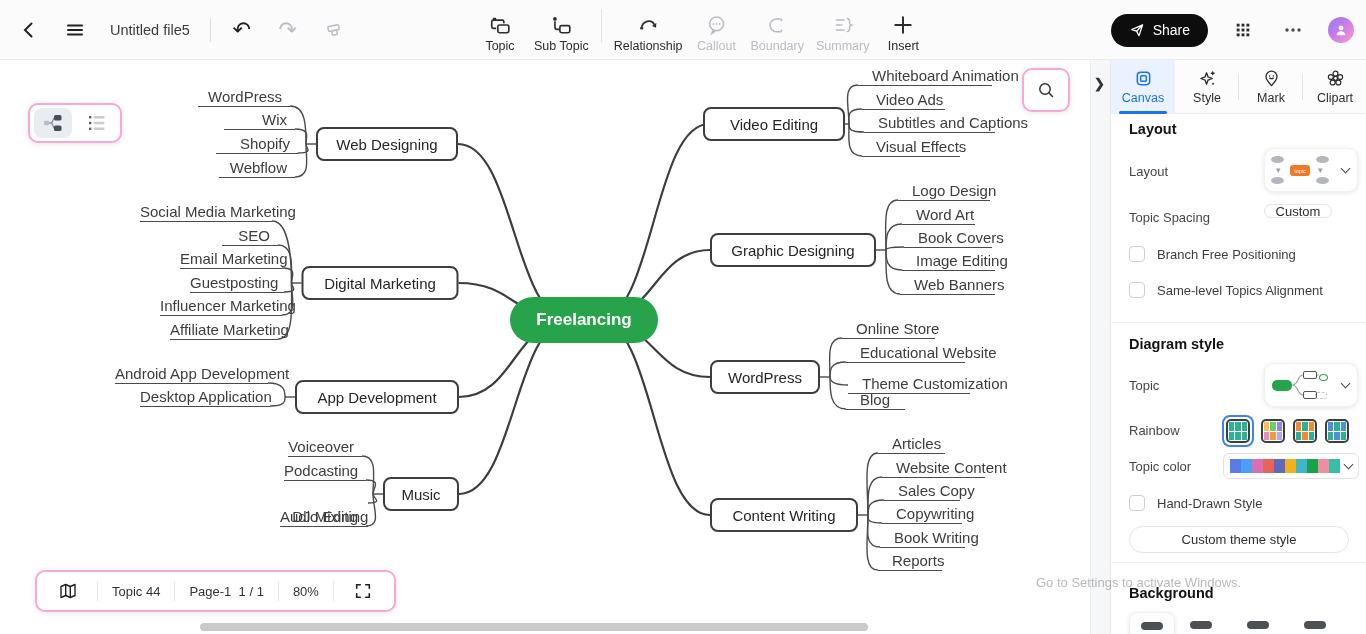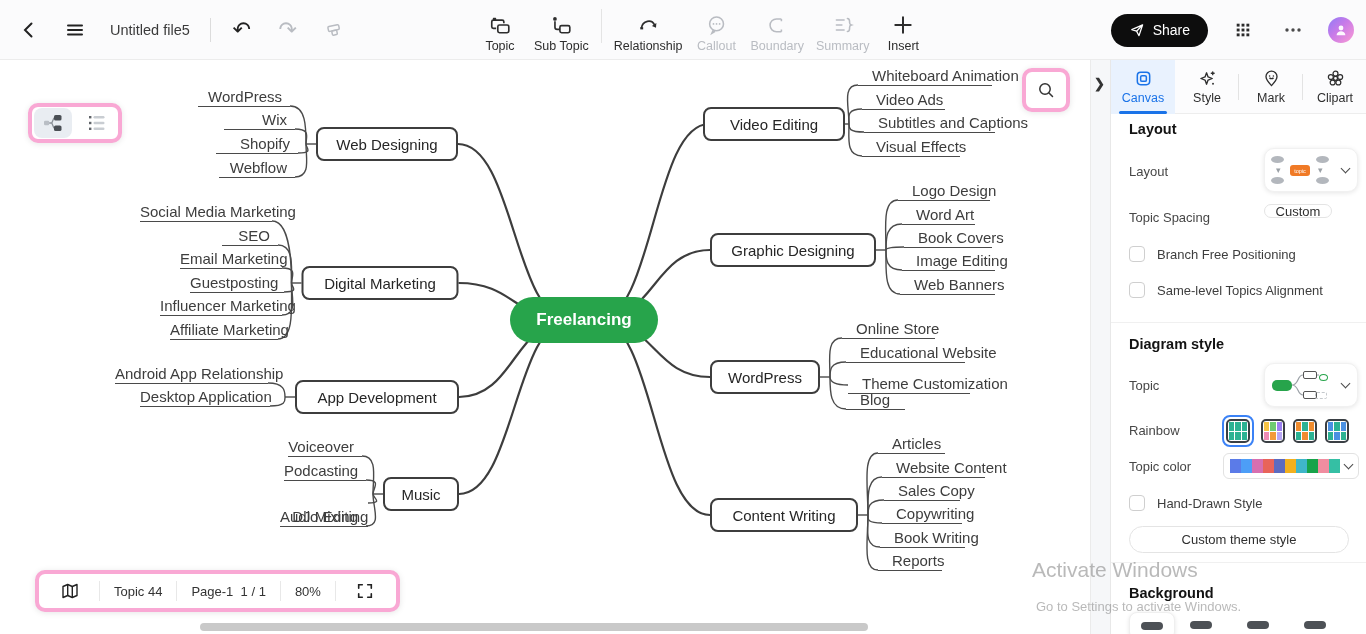--- a/index.html
+++ b/index.html
@@ -27,21 +27,21 @@
   
   .canvas { position:absolute; top:60px; left:0; width:1090px; height:574px; background:#fff; overflow:hidden; }
   #mm-svg { position:absolute; top:0; left:0; z-index:1; }
 
   .center-node { position:absolute; transform:translate(-50%,-50%); border-radius:24px; color:#fff; font-weight:bold; font-size:17px; display:flex; align-items:center; justify-content:center; z-index:3; cursor:pointer; }
   .topic-node { position:absolute; transform:translate(-50%,-50%); background:#fff; border:2px solid #3d3d3d; border-radius:8px; display:flex; align-items:center; justify-content:center; font-size:15px; color:#262626; white-space:nowrap; z-index:3; cursor:pointer; }
   .sub-node { position:absolute; font-size:15px; color:#3d3d3d; border-bottom:1.4px solid #4a4a4a; height:17px; line-height:14px; white-space:nowrap; z-index:2; cursor:pointer; }
   .sub-left { text-align:right; padding-right:8px; }
   .sub-right { text-align:left; padding-left:14px; }
 
-  .float-card { position:absolute; background:#fff; border:4px solid #f9a8d4; border-radius:10px; box-shadow:0 1px 6px rgba(0,0,0,.10); z-index:6; }
+  .float-card { position:absolute; background:#fff; border:2px solid #f9a8d4; border-radius:10px; box-shadow:0 1px 6px rgba(0,0,0,.10); z-index:6; }
   .view-toggle { left:28px; top:43px; width:94px; height:40px; display:flex; align-items:center; justify-content:center; gap:6px; }
   .vt-btn { width:38px; height:30px; border-radius:8px; display:flex; align-items:center; justify-content:center; cursor:pointer; }
   .vt-btn.active { background:#e9edf2; }
   .search-card { left:1022px; top:8px; width:48px; height:44px; display:flex; align-items:center; justify-content:center; cursor:pointer; }
 
   .status-bar { left:35px; top:510px; height:42px; display:flex; align-items:center; padding:0 16px; gap:14px; font-size:13px; color:#333; }
   .status-bar .v-div { height:20px; background:#e8e8e8; }
   .fn-card { left:1002px; top:510px; width:84px; height:42px; display:flex; align-items:center; justify-content:center; gap:14px; }
 
   .h-scrollbar { position:absolute; left:200px; top:563px; width:668px; height:8px; border-radius:4px; background:#c9c9c9; z-index:5; cursor:pointer; }
@@ -286,21 +286,21 @@
       <div class="sub-node sub-left" style="left: 216px; top: 77px; width: 82px;">Shopify</div>
       <div class="sub-node sub-left" style="left: 219px; top: 101px; width: 76px;">Webflow</div>
       <div class="topic-node" style="left: 380px; top: 223px; width: 157px; height: 34px;">Digital Marketing</div>
       <div class="sub-node sub-left" style="left: 140px; top: 145px; width: 132px;">Social Media Marketing</div>
       <div class="sub-node sub-left" style="left: 222px; top: 169px; width: 56px;">SEO</div>
       <div class="sub-node sub-left" style="left: 180px; top: 192px; width: 102px;">Email Marketing</div>
       <div class="sub-node sub-left" style="left: 190px; top: 216px; width: 94px;">Guestposting</div>
       <div class="sub-node sub-left" style="left: 160px; top: 239px; width: 122px;">Influencer Marketing</div>
       <div class="sub-node sub-left" style="left: 170px; top: 263px; width: 108px;">Affiliate Marketing</div>
       <div class="topic-node" style="left: 377px; top: 337px; width: 164px; height: 34px;">App Development</div>
-      <div class="sub-node sub-left" style="left: 115px; top: 307px; width: 153px;">Android App Relationship</div>
+      <div class="sub-node sub-left" style="left: 115px; top: 307px; width: 153px;">Android App Development</div>
       <div class="sub-node sub-left" style="left: 140px; top: 330px; width: 130px;">Desktop Application</div>
       <div class="topic-node" style="left: 421px; top: 434px; width: 76px; height: 34px;">Music</div>
       <div class="sub-node sub-left" style="left: 288px; top: 380px; width: 74px;">Voiceover</div>
       <div class="sub-node sub-left" style="left: 284px; top: 404px; width: 82px;">Podcasting</div>
       <div class="sub-node sub-left" style="left: 280px; top: 450px; width: 88px;">Audio Editing</div>
       <div class="sub-node sub-left" style="left: 285px; top: 450px; width: 81px;">DJ Mixing</div>
       <div class="topic-node" style="left: 774px; top: 64px; width: 142px; height: 34px;">Video Editing</div>
       <div class="sub-node sub-right" style="left: 858px; top: 9px; width: 134px;">Whiteboard Animation</div>
       <div class="sub-node sub-right" style="left: 862px; top: 33px; width: 83px;">Video Ads</div>
       <div class="sub-node sub-right" style="left: 864px; top: 56px; width: 131px;">Subtitles and Captions</div>
@@ -533,15 +533,14 @@
       <span style="background: rgb(74, 144, 226);"></span>
       <span style="background: rgb(44, 178, 147);"></span>
       <span style="background: rgb(74, 144, 226);"></span>
       <span style="background: rgb(44, 178, 147);"></span>
       <span style="background: rgb(74, 144, 226);"></span>
       <span style="background: rgb(44, 178, 147);"></span>
     </div>
   </div>
 
 <div class="watermark">
-  <div class="wm1">Activate Windows</div>
   <div class="wm2">Go to Settings to activate Windows.</div>
 </div>
 
 </body></html>

